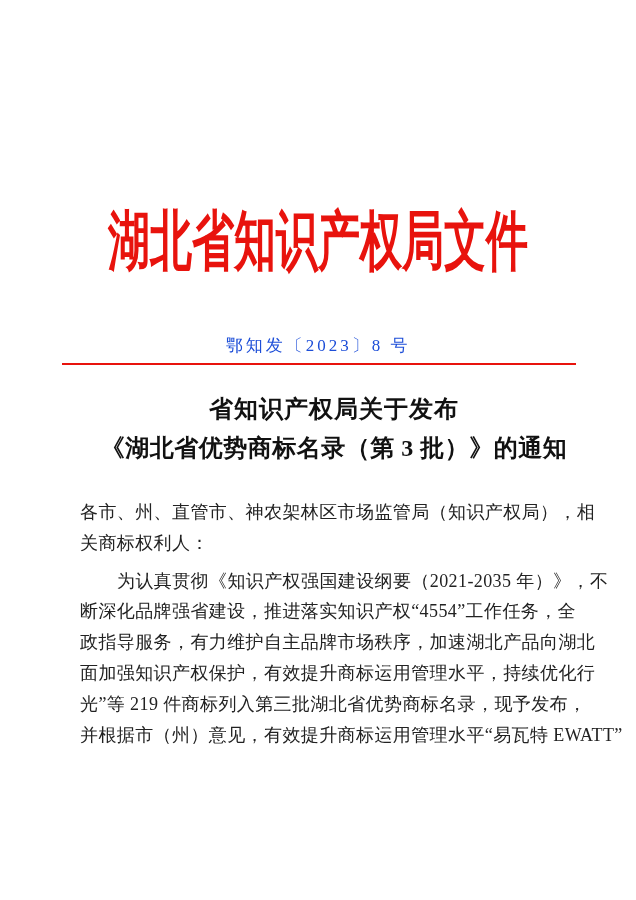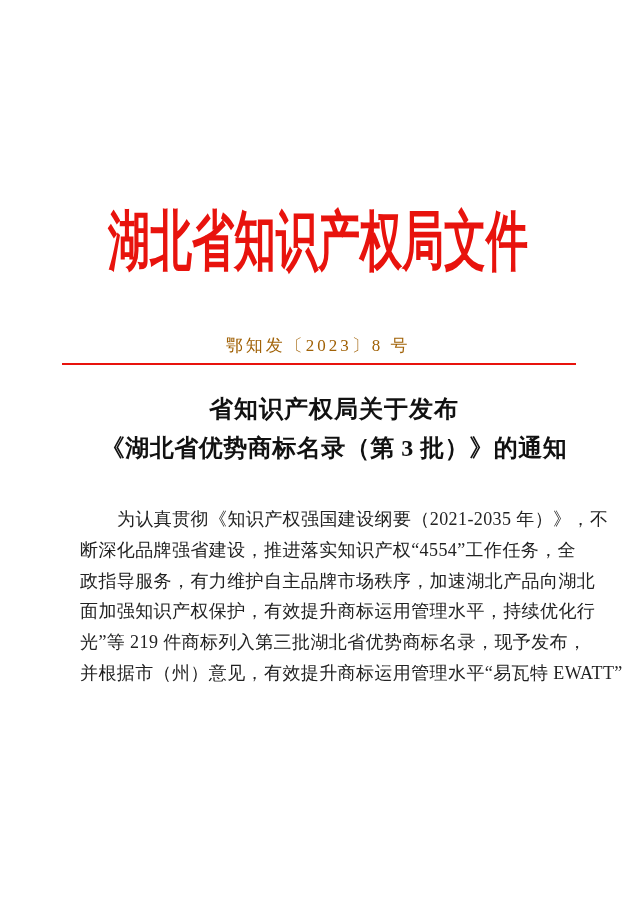--- a/index.html
+++ b/index.html
@@ -33,21 +33,21 @@
     transform: scaleY(1.55);
     transform-origin: center top;
     white-space: nowrap;
   }
   .doc-number {
     position: absolute;
     top: 334px;
     left: 0;
     right: 0;
     text-align: center;
-    color: #a16207;
+    color: #1d4ed8;
     font-size: 17px;
     letter-spacing: 3px;
   }
   .red-line {
     position: absolute;
     top: 363px;
     left: 62px;
     right: 60px;
     height: 2px;
     background: var(--accent_red);
@@ -117,20 +117,22 @@
   <div class="doc-number">鄂知发〔2023〕8 号</div>
 
   <div class="red-line"></div>
 
   <div class="notice-title">
     <div class="t1">省知识产权局关于发布</div>
     <div class="t2">《湖北省优势商标名录（第 3 批）》的通知</div>
   </div>
 
   <div class="doc-body">
+    <div class="line">各市、州、直管市、神农架林区市场监管局（知识产权局），相</div>
+    <div class="line end">关商标权利人：</div>
     <div class="line indent para-start">为认真贯彻《知识产权强国建设纲要（2021-2035 年）》，不</div>
     <div class="line">断深化品牌强省建设，推进落实知识产权“4554”工作任务，全</div>
     <div class="line">政指导服务，有力维护自主品牌市场秩序，加速湖北产品向湖北</div>
     <div class="line">面加强知识产权保护，有效提升商标运用管理水平，持续优化行</div>
     <div class="line">光”等 219 件商标列入第三批湖北省优势商标名录，现予发布，</div>
     <div class="line">并根据市（州）意见，有效提升商标运用管理水平“易瓦特 EWATT”</div>
   </div>
 
   <div class="page-number">— 1 —</div>
 

